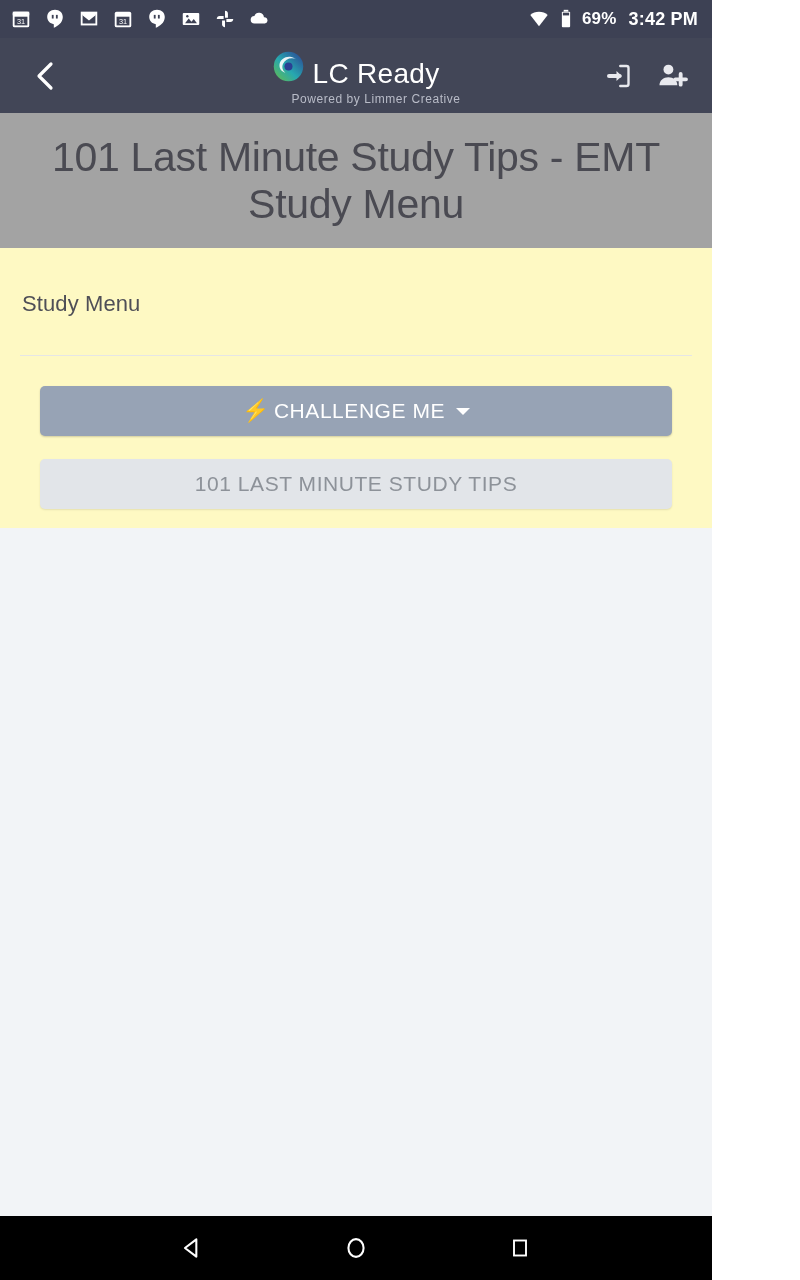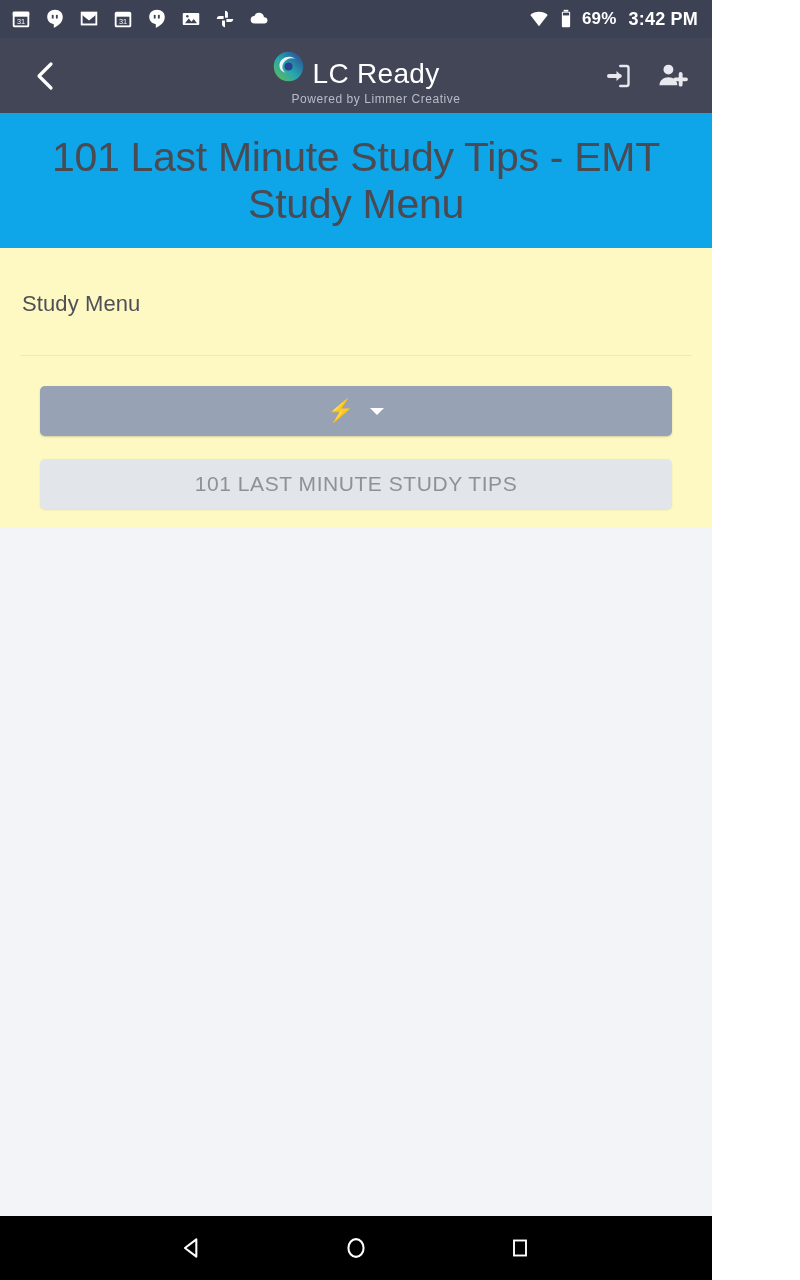--- a/index.html
+++ b/index.html
@@ -36,21 +36,21 @@
     pointer-events:none;
   }
   .brand-row { display:flex; align-items:center; gap:9px; }
   .brand-name { color:#ffffff; font-size:28px; font-weight:400; letter-spacing:.3px; line-height:1;margin-top:15px; }
   .brand-sub { color:#b9bcc8; font-size:12px; letter-spacing:.55px; margin-top:4px; margin-left:40px; }
   .nav-actions { display:flex; align-items:center; gap:22px; z-index:2; }
   .nav-act { display:flex; align-items:center; justify-content:center; cursor:pointer; }
 
   
   .titleband {
-    background:#0ea5e9; flex:0 0 135px;
+    background:#a3a3a3; flex:0 0 135px;
     display:flex; align-items:center; justify-content:center;
     padding:0 14px;
   }
   .page-title {
     font-size:41px; font-weight:400; color:#4a4a52;
     text-align:center; line-height:1.13; letter-spacing:-.3px;
   }
 
   
   .content { background:#fef9c3; flex:0 0 280px; padding:0 20px; }
@@ -215,20 +215,21 @@
   </div>
 
   <div class="content">
     <div class="section-head">Study Menu</div>
     <div class="divider"></div>
 
     <div class="btn-list">
 
       <div class="mbtn primary">
         <span class="bolt">⚡</span>
+        <span>CHALLENGE ME</span>
         <span class="caret"></span>
       </div>
 
       <div class="mbtn secondary">
         <span>101 LAST MINUTE STUDY TIPS</span>
       </div>
 
     </div>
   </div>
 

